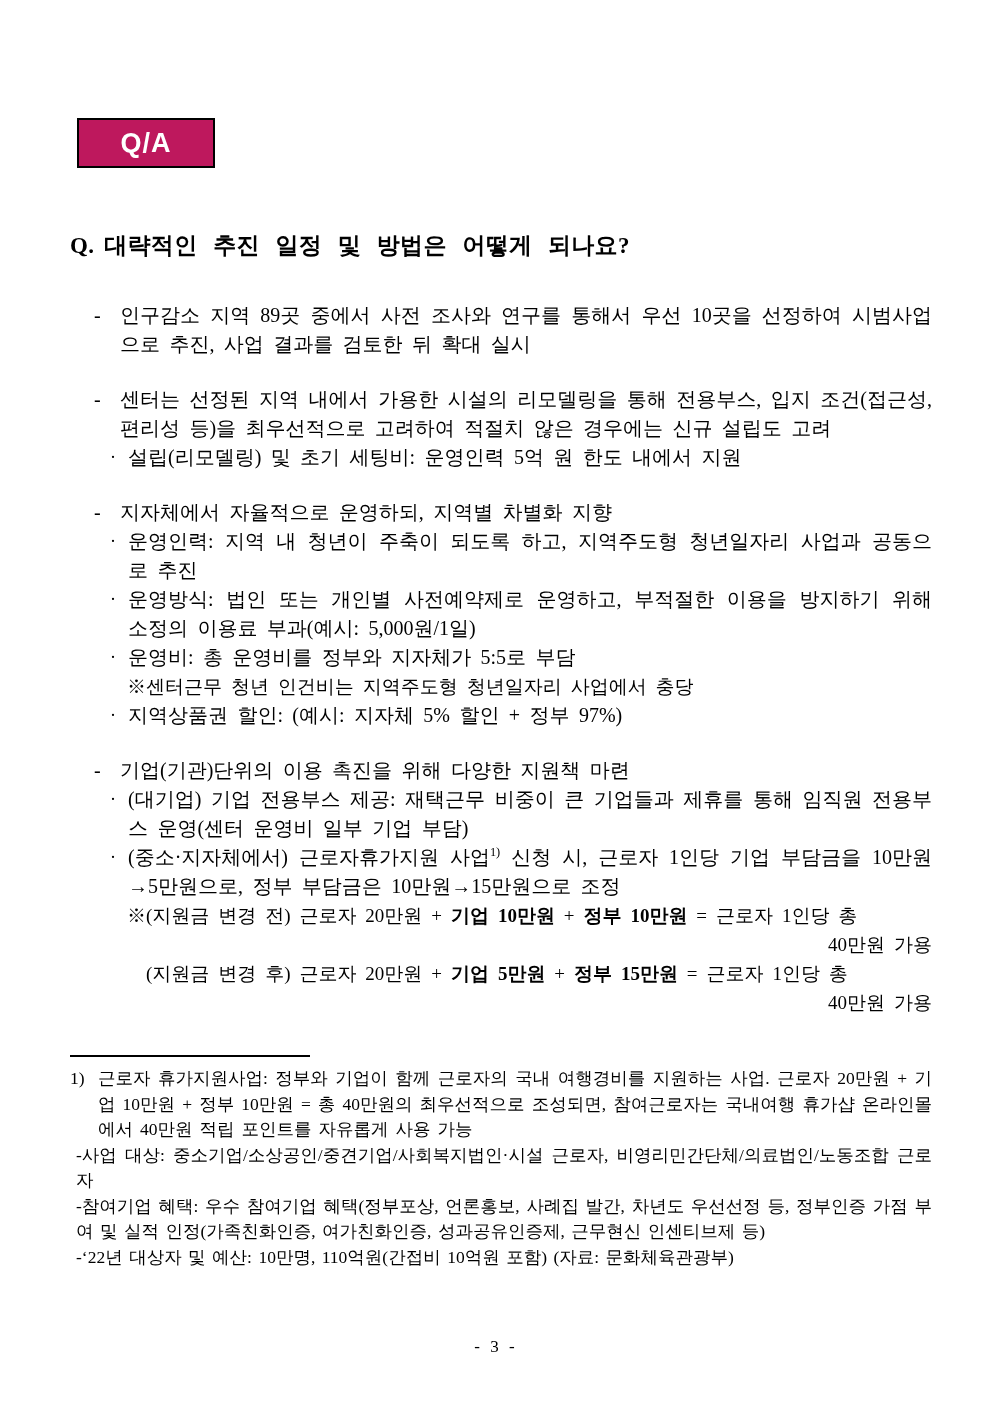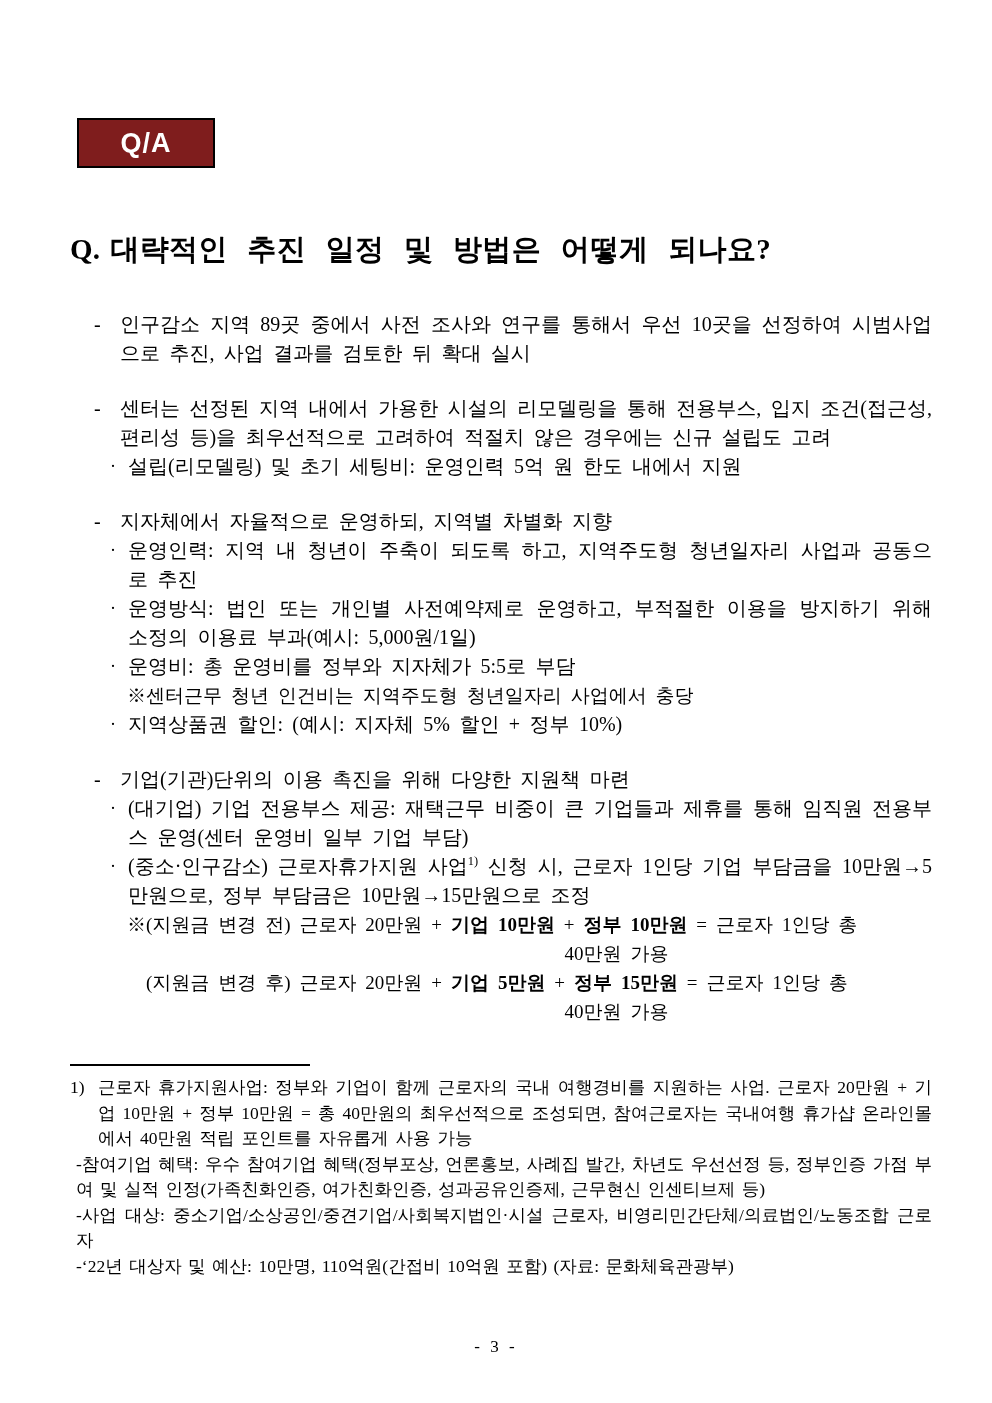--- a/index.html
+++ b/index.html
@@ -26,41 +26,41 @@
     display:flex; align-items:center; justify-content:center;
   }
   .qa-badge-label {
     color:#ffffff;
     font-family:"Liberation Sans","DejaVu Sans",sans-serif;
     font-weight:bold; font-size:27px; letter-spacing:1px;
   }
   
   .question {
     margin-top:62px;
-    font-size:29px; font-weight:bold;
+    font-size:23px; font-weight:bold;
     word-spacing:0.42em; letter-spacing:0.3px;
     white-space:nowrap;
   }
   .q-prefix { margin-right:10px; }
   
   .body { margin-top:40px; font-size:20px; line-height:29px; }
   .block { margin-top:26px; }
   .block:first-child { margin-top:0; }
   .row { display:flex; align-items:flex-start; }
   .row .marker { flex:0 0 auto; }
   .row .text { flex:1 1 auto; text-align:justify; word-spacing:0.22em; }
   .dash { padding-left:24px; }
   .dash .marker { width:26px; }
   .dot { padding-left:40px; }
   .dot .marker { width:18px; font-size:18px; line-height:29px; }
   .xnote { padding-left:57px; }
   .xnote .marker { width:auto; }
   .afternote { padding-left:76px; }
   .sm { font-size:19px; }
-  .cont-line { text-align:center; padding-left:155px; word-spacing:0.22em; }
+  .cont-line { text-align:right; padding-left:155px; word-spacing:0.22em; }
   .b { font-weight:bold;margin-top:32px; }
   sup { font-size:0.62em; vertical-align:super; line-height:0; }
   
   .fn-sep {
     margin-top:38px;
     width:240px; height:0;
     border-top:2px solid #000000;
   }
   .footnote { margin-top:9px; font-size:17.5px; line-height:25.5px; }
   .fn-first { display:flex; }
@@ -71,21 +71,21 @@
   .page-num {
     position:absolute; left:0; right:0; bottom:46px;
     text-align:center; font-size:17px; letter-spacing:3px;
   }
 </style>
 </head>
 <body>
 
 <div class="page">
 
-  <div class="qa-badge" style="background: #7f1d1d; border-color: rgb(0, 0, 0); margin-left: 7px;">
+  <div class="qa-badge" style="background: #be185d; border-color: rgb(0, 0, 0); margin-left: 7px;">
     <span class="qa-badge-label">Q/A</span>
   </div>
 
   <div class="question">
     <span class="q-prefix">Q.</span><span class="q-text">대략적인 추진 일정 및 방법은 어떻게 되나요?</span>
   </div>
 
   <div class="body">
 
     <div class="block">
@@ -122,36 +122,36 @@
       <div class="row dot">
         <span class="marker">·</span>
         <div class="text">운영비: 총 운영비를 정부와 지자체가 5:5로 부담</div>
       </div>
       <div class="row xnote sm">
         <span class="marker">※</span>
         <div class="text">센터근무 청년 인건비는 지역주도형 청년일자리 사업에서 충당</div>
       </div>
       <div class="row dot">
         <span class="marker">·</span>
-        <div class="text">지역상품권 할인: (예시: 지자체 5% 할인 + 정부 10%)</div>
+        <div class="text">지역상품권 할인: (예시: 지자체 5% 할인 + 정부 97%)</div>
       </div>
     </div>
 
     <div class="block">
       <div class="row dash">
         <span class="marker">-</span>
         <div class="text">기업(기관)단위의 이용 촉진을 위해 다양한 지원책 마련</div>
       </div>
       <div class="row dot">
         <span class="marker">·</span>
         <div class="text">(대기업) 기업 전용부스 제공: 재택근무 비중이 큰 기업들과 제휴를 통해 임직원 전용부스 운영(센터 운영비 일부 기업 부담)</div>
       </div>
       <div class="row dot">
         <span class="marker">·</span>
-        <div class="text"><span>(중소·인구감소) 근로자휴가지원 사업</span><sup>1)</sup><span> 신청 시, 근로자 1인당 기업 부담금을 10만원→5만원으로, 정부 부담금은 10만원→15만원으로 조정</span></div>
+        <div class="text"><span>(중소·지자체에서) 근로자휴가지원 사업</span><sup>1)</sup><span> 신청 시, 근로자 1인당 기업 부담금을 10만원→5만원으로, 정부 부담금은 10만원→15만원으로 조정</span></div>
       </div>
       <div class="row xnote sm">
         <span class="marker">※</span>
         <div class="text"><span>(지원금 변경 전) 근로자 20만원 + </span><span class="b">기업 10만원</span><span> + </span><span class="b">정부 10만원</span><span> = 근로자 1인당 총</span>
           <div class="cont-line">40만원 가용</div>
         </div>
       </div>
       <div class="row afternote sm">
         <div class="text"><span>(지원금 변경 후) 근로자 20만원 + </span><span class="b">기업 5만원</span><span> + </span><span class="b">정부 15만원</span><span> = 근로자 1인당 총</span>
           <div class="cont-line">40만원 가용</div>
@@ -161,20 +161,20 @@
 
   </div>
 
   <div class="fn-sep"></div>
 
   <div class="footnote">
     <div class="fn-first">
       <span class="fn-num">1)</span>
       <div class="fn-text">근로자 휴가지원사업: 정부와 기업이 함께 근로자의 국내 여행경비를 지원하는 사업. 근로자 20만원 + 기업 10만원 + 정부 10만원 = 총 40만원의 최우선적으로 조성되면, 참여근로자는 국내여행 휴가샵 온라인몰에서 40만원 적립 포인트를 자유롭게 사용 가능</div>
     </div>
+    <div class="fn-sub">-사업 대상: 중소기업/소상공인/중견기업/사회복지법인·시설 근로자, 비영리민간단체/의료법인/노동조합 근로자</div>
     <div class="fn-sub">-참여기업 혜택: 우수 참여기업 혜택(정부포상, 언론홍보, 사례집 발간, 차년도 우선선정 등, 정부인증 가점 부여 및 실적 인정(가족친화인증, 여가친화인증, 성과공유인증제, 근무현신 인센티브제 등)</div>
-    <div class="fn-sub">-사업 대상: 중소기업/소상공인/중견기업/사회복지법인·시설 근로자, 비영리민간단체/의료법인/노동조합 근로자</div>
     <div class="fn-sub">-‘22년 대상자 및 예산: 10만명, 110억원(간접비 10억원 포함) (자료: 문화체육관광부)</div>
   </div>
 
   <div class="page-num">- 3 -</div>
 
 </div>
 
 </body></html>

